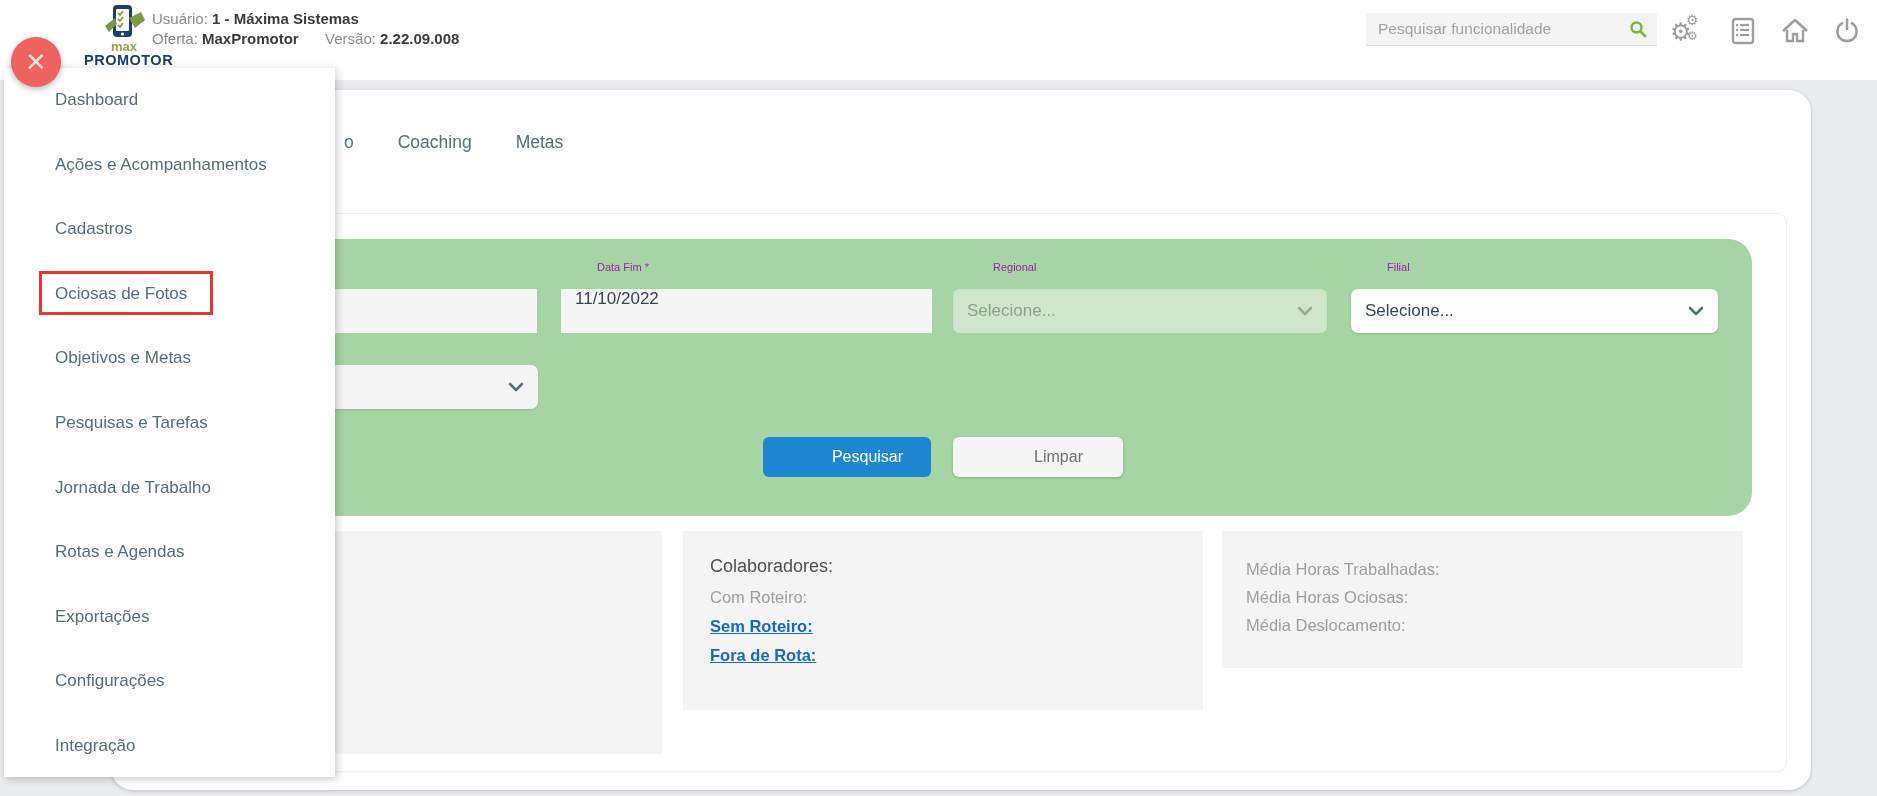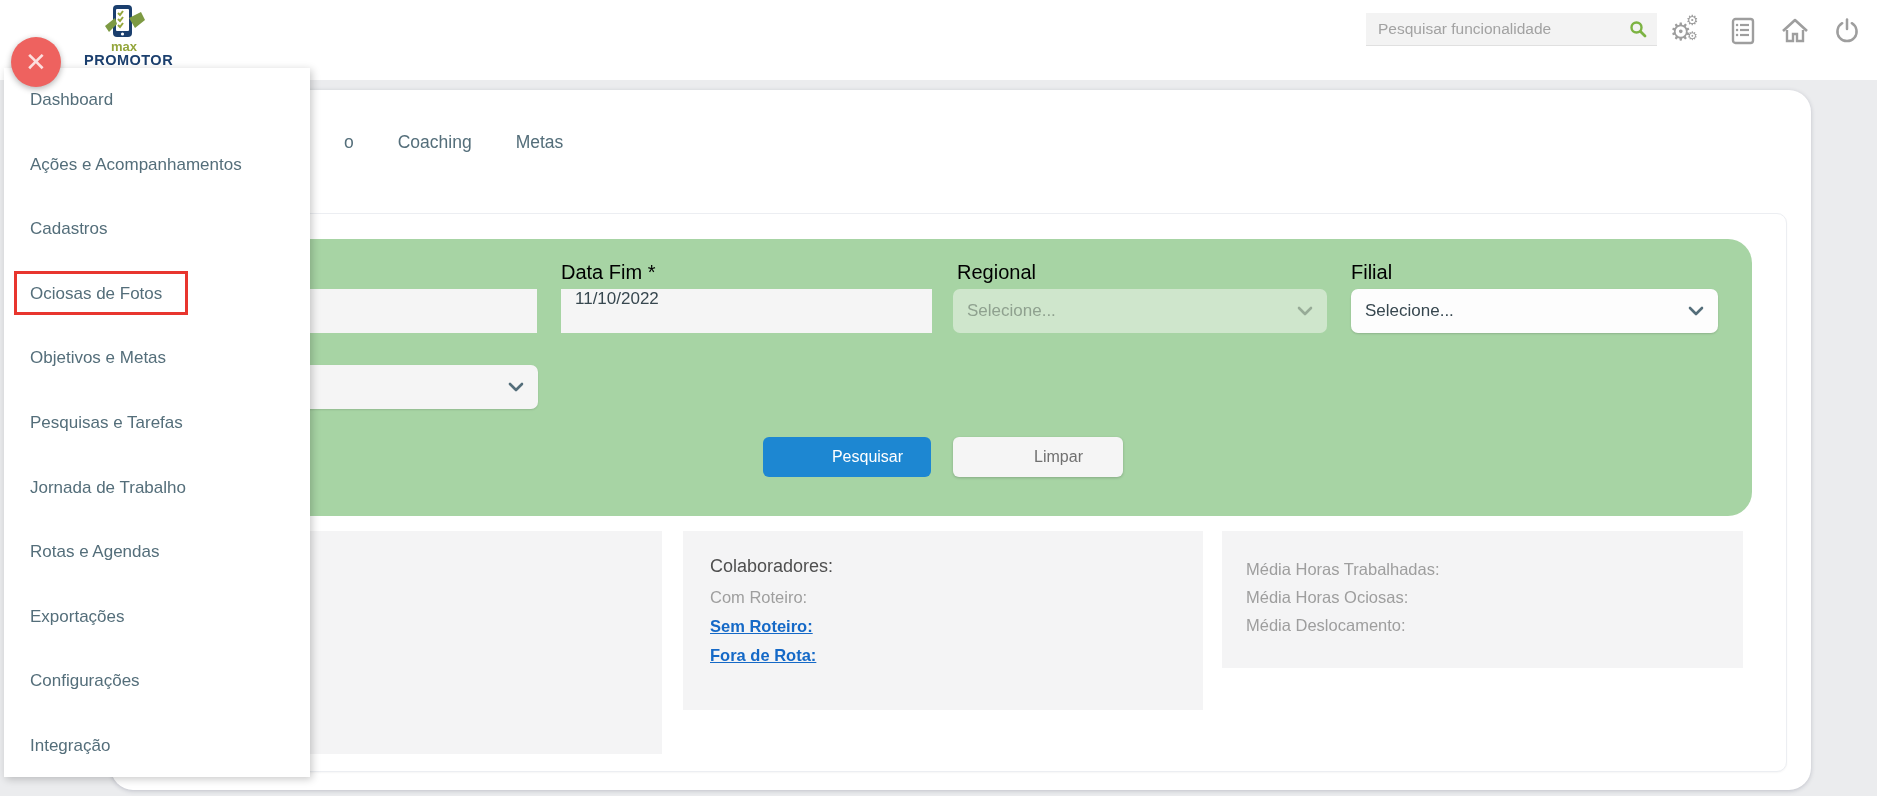--- a/index.html
+++ b/index.html
@@ -31,39 +31,39 @@
   
   .main-card{left:111px;top:90px;width:1700px;height:700px;background:#ffffff;border-radius:22px;
              box-shadow:0 1px 4px rgba(60,64,90,0.25);}
   .tabs{left:233px;top:42px;display:flex;gap:44px;font-size:17.5px;color:#546e7a;}
   .tab{cursor:pointer;white-space:nowrap;}
 
   .inner-card{left:29px;top:123px;width:1645px;height:557px;background:#ffffff;border:1px solid #eceef2;border-radius:10px;box-shadow:0 1px 2px rgba(0,0,0,0.04);}
 
   
   .green-panel{left:25px;top:25px;width:1586px;height:277px;background:#a7d4a4;border-radius:24px;}
-  .f-label{font-size:20px;color:#000000;white-space:nowrap;}
+  .f-label{font-size:11px;color:#a21caf;white-space:nowrap;margin-left:36px;}
   .f-input{background:#f5f5f5;border:none;display:flex;padding:0 14px;font-size:17px;color:#37474f;box-sizing:border-box;}
   .f-select{display:flex;align-items:center;justify-content:space-between;padding:0 14px;font-size:17px;box-sizing:border-box;cursor:pointer;border-radius:7px;}
   .sel-green{background:#cfe6cc;color:#8fa18f;}
   .sel-white{background:#fdfdfd;color:#37474f;box-shadow:0 1px 2px rgba(0,0,0,0.15);}
   .sel-gray{background:#f5f5f5;color:#37474f;box-shadow:0 1px 2px rgba(0,0,0,0.12);}
   .btn{display:flex;align-items:center;justify-content:center;font-size:16px;border-radius:6px;cursor:pointer;border:none;font-family:inherit;padding-left:47px;}
   .btn-primary{background:#1d87d2;color:#ffffff;}
   .btn-light{background:#f5f5f5;color:#707070;box-shadow:0 1px 3px rgba(0,0,0,0.2);}
 
   
   .stat-box{background:#f4f4f5;}
   .stat-title{font-size:18px;color:#4f4f4f;}
   .stat-line{font-size:16.5px;color:#9e9e9e;}
   .stat-link{font-size:16.5px;color:#1569c7;font-weight:bold;text-decoration:underline;cursor:pointer;}
 
   
   .sidebar{left:4px;top:68px;width:306px;height:709px;background:#ffffff;
-           box-shadow:2px 2px 8px rgba(0,0,0,0.22);}
+           box-shadow:2px 2px 8px rgba(0,0,0,0.22);padding-left:25px;}
   .menu{list-style:none;margin:0;padding:22px 0 0 0;}
   .menu li{height:64.6px;position:relative;padding-left:26px;font-size:17px;color:#546e7a;cursor:pointer;white-space:nowrap;}
   .menu-highlight{position:absolute;left:10px;top:-13px;width:168px;height:38px;border:3px solid #e8352e;pointer-events:none;}
 
   .close-btn{left:11px;top:37px;width:50px;height:50px;border-radius:50%;background:#ee625f;
              box-shadow:0 2px 6px rgba(0,0,0,0.3);display:flex;align-items:center;justify-content:center;cursor:pointer;}
   .close-x{color:rgba(255,255,255,0.8);font-size:26px;line-height:26px;font-weight:normal;}
 
   svg{display:block;}
 </style>
@@ -82,20 +82,33 @@
         <path d="M17 15 l2 2 3-4" stroke="#94a63c" stroke-width="2" fill="none"></path>
         <path d="M17 21 l2 2 3-4" stroke="#94a63c" stroke-width="2" fill="none"></path>
         <path d="M28 14 l12 -6 4 8 -10 8 z" fill="#7d9a43"></path>
         <path d="M4 22 l10 -8 2 6 -8 8 z" fill="#7d9a43"></path>
       </svg>
     </span>
     <div class="logo-max">max</div>
     <div class="logo-promotor">PROMOTOR</div>
   </div>
 
+  <div class="abs userinfo">
+    <div>
+      <span>Usuário:</span>
+      <b>1 - Máxima Sistemas</b>
+    </div>
+    <div>
+      <span>Oferta:</span>
+      <b>MaxPromotor</b>
+      <span class="gap"></span>
+      <span>Versão:</span>
+      <b>2.22.09.008</b>
+    </div>
+  </div>
 
   <div class="abs search-box">
     <input type="text" placeholder="Pesquisar funcionalidade" style="">
     <span style="padding-right:10px;">
       <svg width="18" height="18" viewBox="0 0 18 18">
         <circle cx="7.5" cy="7.5" r="5" fill="none" stroke="#7cb342" stroke-width="2.4"></circle>
         <line x1="11.5" y1="11.5" x2="16" y2="16" stroke="#7cb342" stroke-width="2.8" stroke-linecap="round"></line>
       </svg>
     </span>
   </div>

